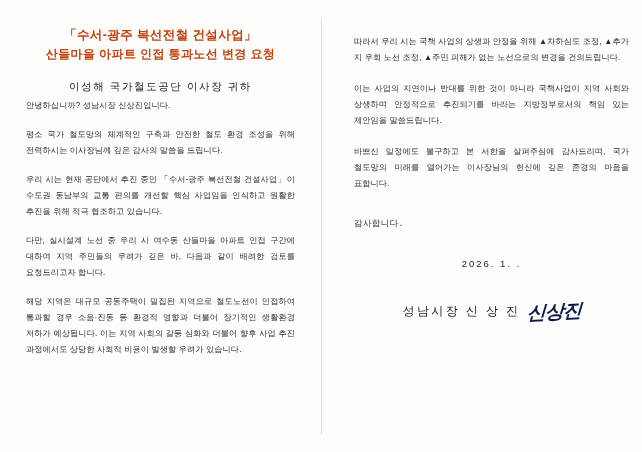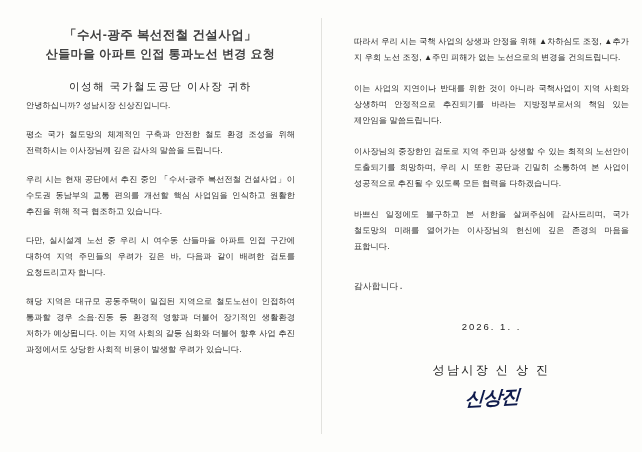--- a/index.html
+++ b/index.html
@@ -47,21 +47,21 @@
   }
 
   
   .title-block {
     text-align: center;
     margin-bottom: 14px;
   }
   .title-line {
     font-size: 12.5px;
     font-weight: bold;
-    color: #404040;
+    color: #c2410c;
     letter-spacing: 0.4px;
     line-height: 1.55;
     white-space: nowrap;
   }
   .title-line.second {
     font-size: 12px;
   }
   .addressee {
     text-align: center;
     font-size: 10.5px;
@@ -108,21 +108,20 @@
     font-size: 9.5px;
     color: #222;
     letter-spacing: 2px;
   }
   .sign-row {
     margin-top: 30px;
     display: flex;
     align-items: center;
     justify-content: center;
     gap: 6px;
-    flex-direction: column;
   }
   .sign-text {
     font-size: 12px;
     color: #1d1d1d;
     letter-spacing: 2.4px;
     white-space: nowrap;
   }
   .sign-mark {
     font-size: 19px;
     color: #0f1b4c;
@@ -158,21 +157,20 @@
     <p class="para">우리 시는 현재 공단에서 추진 중인 「수서-광주 복선전철 건설사업」이 수도권 동남부의 교통 편의를 개선할 핵심 사업임을 인식하고 원활한 추진을 위해 적극 협조하고 있습니다.</p>
     <p class="para">다만, 실시설계 노선 중 우리 시 여수동 산들마을 아파트 인접 구간에 대하여 지역 주민들의 우려가 깊은 바, 다음과 같이 배려한 검토를 요청드리고자 합니다.</p>
     <p class="para tight">해당 지역은 대규모 공동주택이 밀집된 지역으로 철도노선이 인접하여 통과할 경우 소음·진동 등 환경적 영향과 더불어 장기적인 생활환경 저하가 예상됩니다. 이는 지역 사회의 갈등 심화와 더불어 향후 사업 추진 과정에서도 상당한 사회적 비용이 발생할 우려가 있습니다.</p>
 
   </div>
 
   <div class="col col-right">
 
     <p class="para-r">따라서 우리 시는 국책 사업의 상생과 안정을 위해 ▲차하심도 조정, ▲추가 지 우회 노선 조정, ▲주민 피해가 없는 노선으로의 변경을 건의드립니다.</p>
     <p class="para-r">이는 사업의 지연이나 반대를 위한 것이 아니라 국책사업이 지역 사회와 상생하며 안정적으로 추진되기를 바라는 지방정부로서의 책임 있는 제안임을 말씀드립니다.</p>
-    <p class="para-r">이사장님의 중장한인 검토로 지역 주민과 상생할 수 있는 최적의 노선안이 도출되기를 희망하며, 우리 시 또한 공단과 긴밀히 소통하여 본 사업이 성공적으로 추진될 수 있도록 모든 협력을 다하겠습니다.</p>
     <p class="para-r">바쁘신 일정에도 불구하고 본 서한을 살펴주심에 감사드리며, 국가 철도망의 미래를 열어가는 이사장님의 헌신에 깊은 존경의 마음을 표합니다.</p>
 
     <p class="closing">감사합니다.</p>
 
     <div class="date-row">2026. 1.   .</div>
 
     <div class="sign-row">
       <span class="sign-text">성남시장 신 상 진</span>
       <span class="sign-mark">신상진</span>
     </div>

